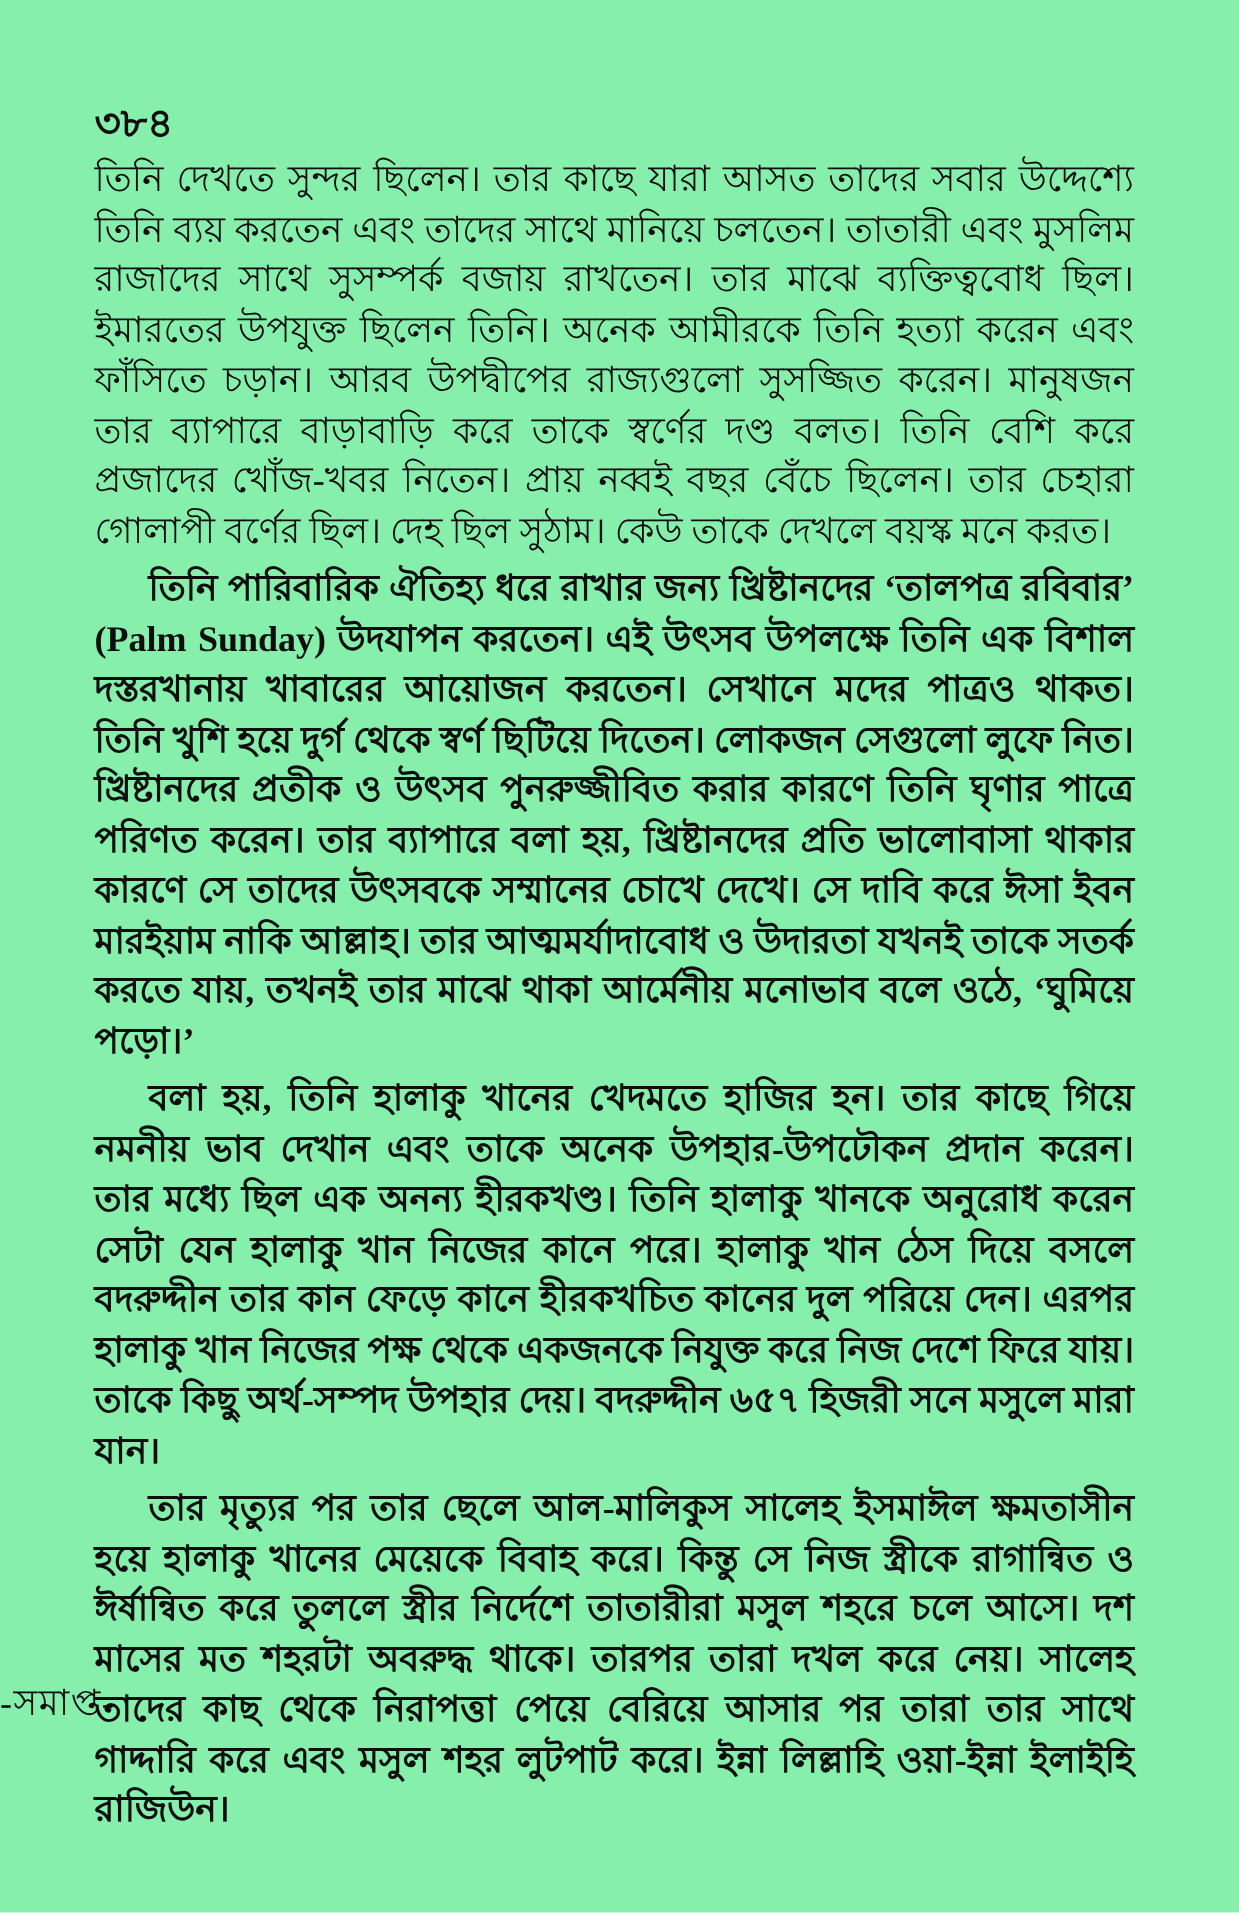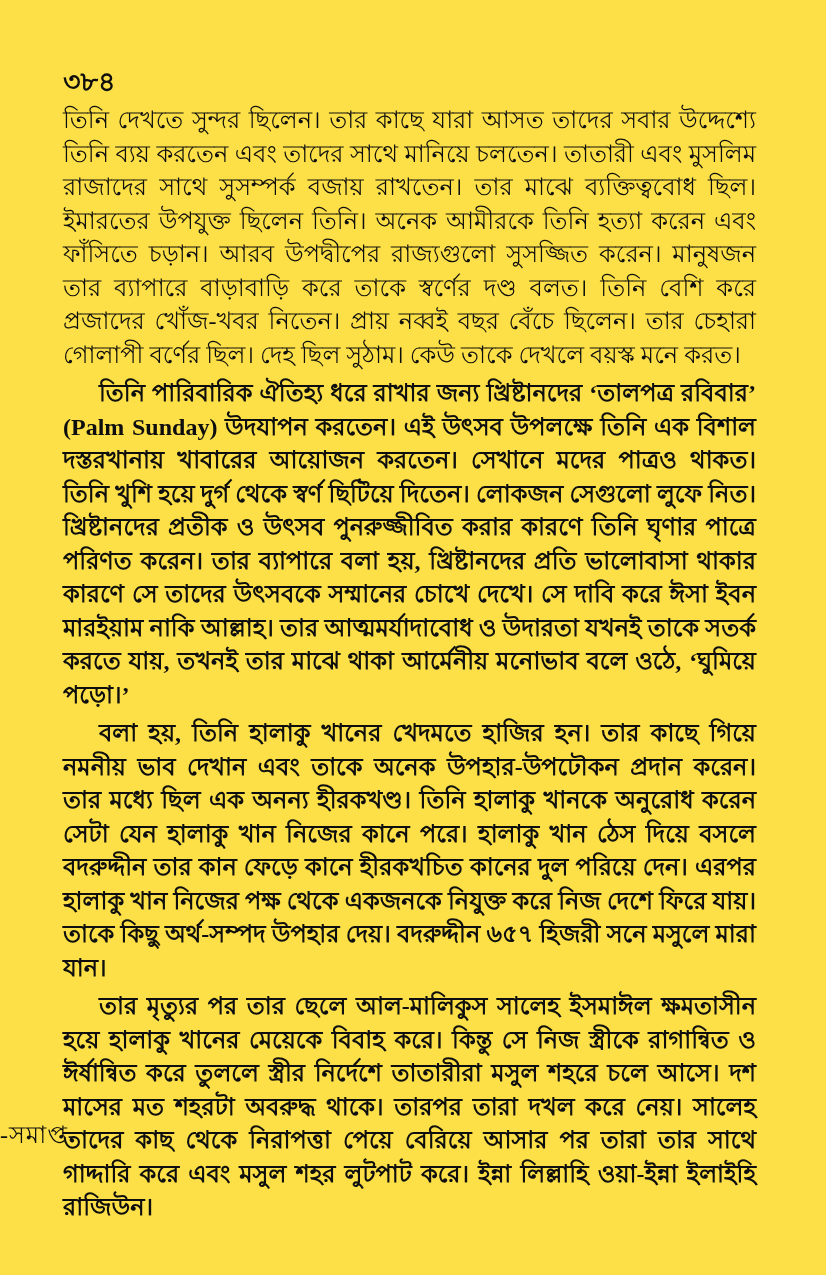--- a/index.html
+++ b/index.html
@@ -4,21 +4,21 @@
 <style>
   html, body {
     margin: 0;
     padding: 0;
     background: #ffffff;
   }
   .page {
     position: relative;
     width: 826px;
     height: 1275px;
-    background: #fde047;
+    background: #86efac;
     color: #0e0e0e;
     font-family: "Liberation Serif", "DejaVu Serif", serif;
     overflow: hidden;
   }
   .page-number {
     position: absolute;
     top: 66px;
     left: 63px;
     font-size: 27px;
     line-height: 1.2;

